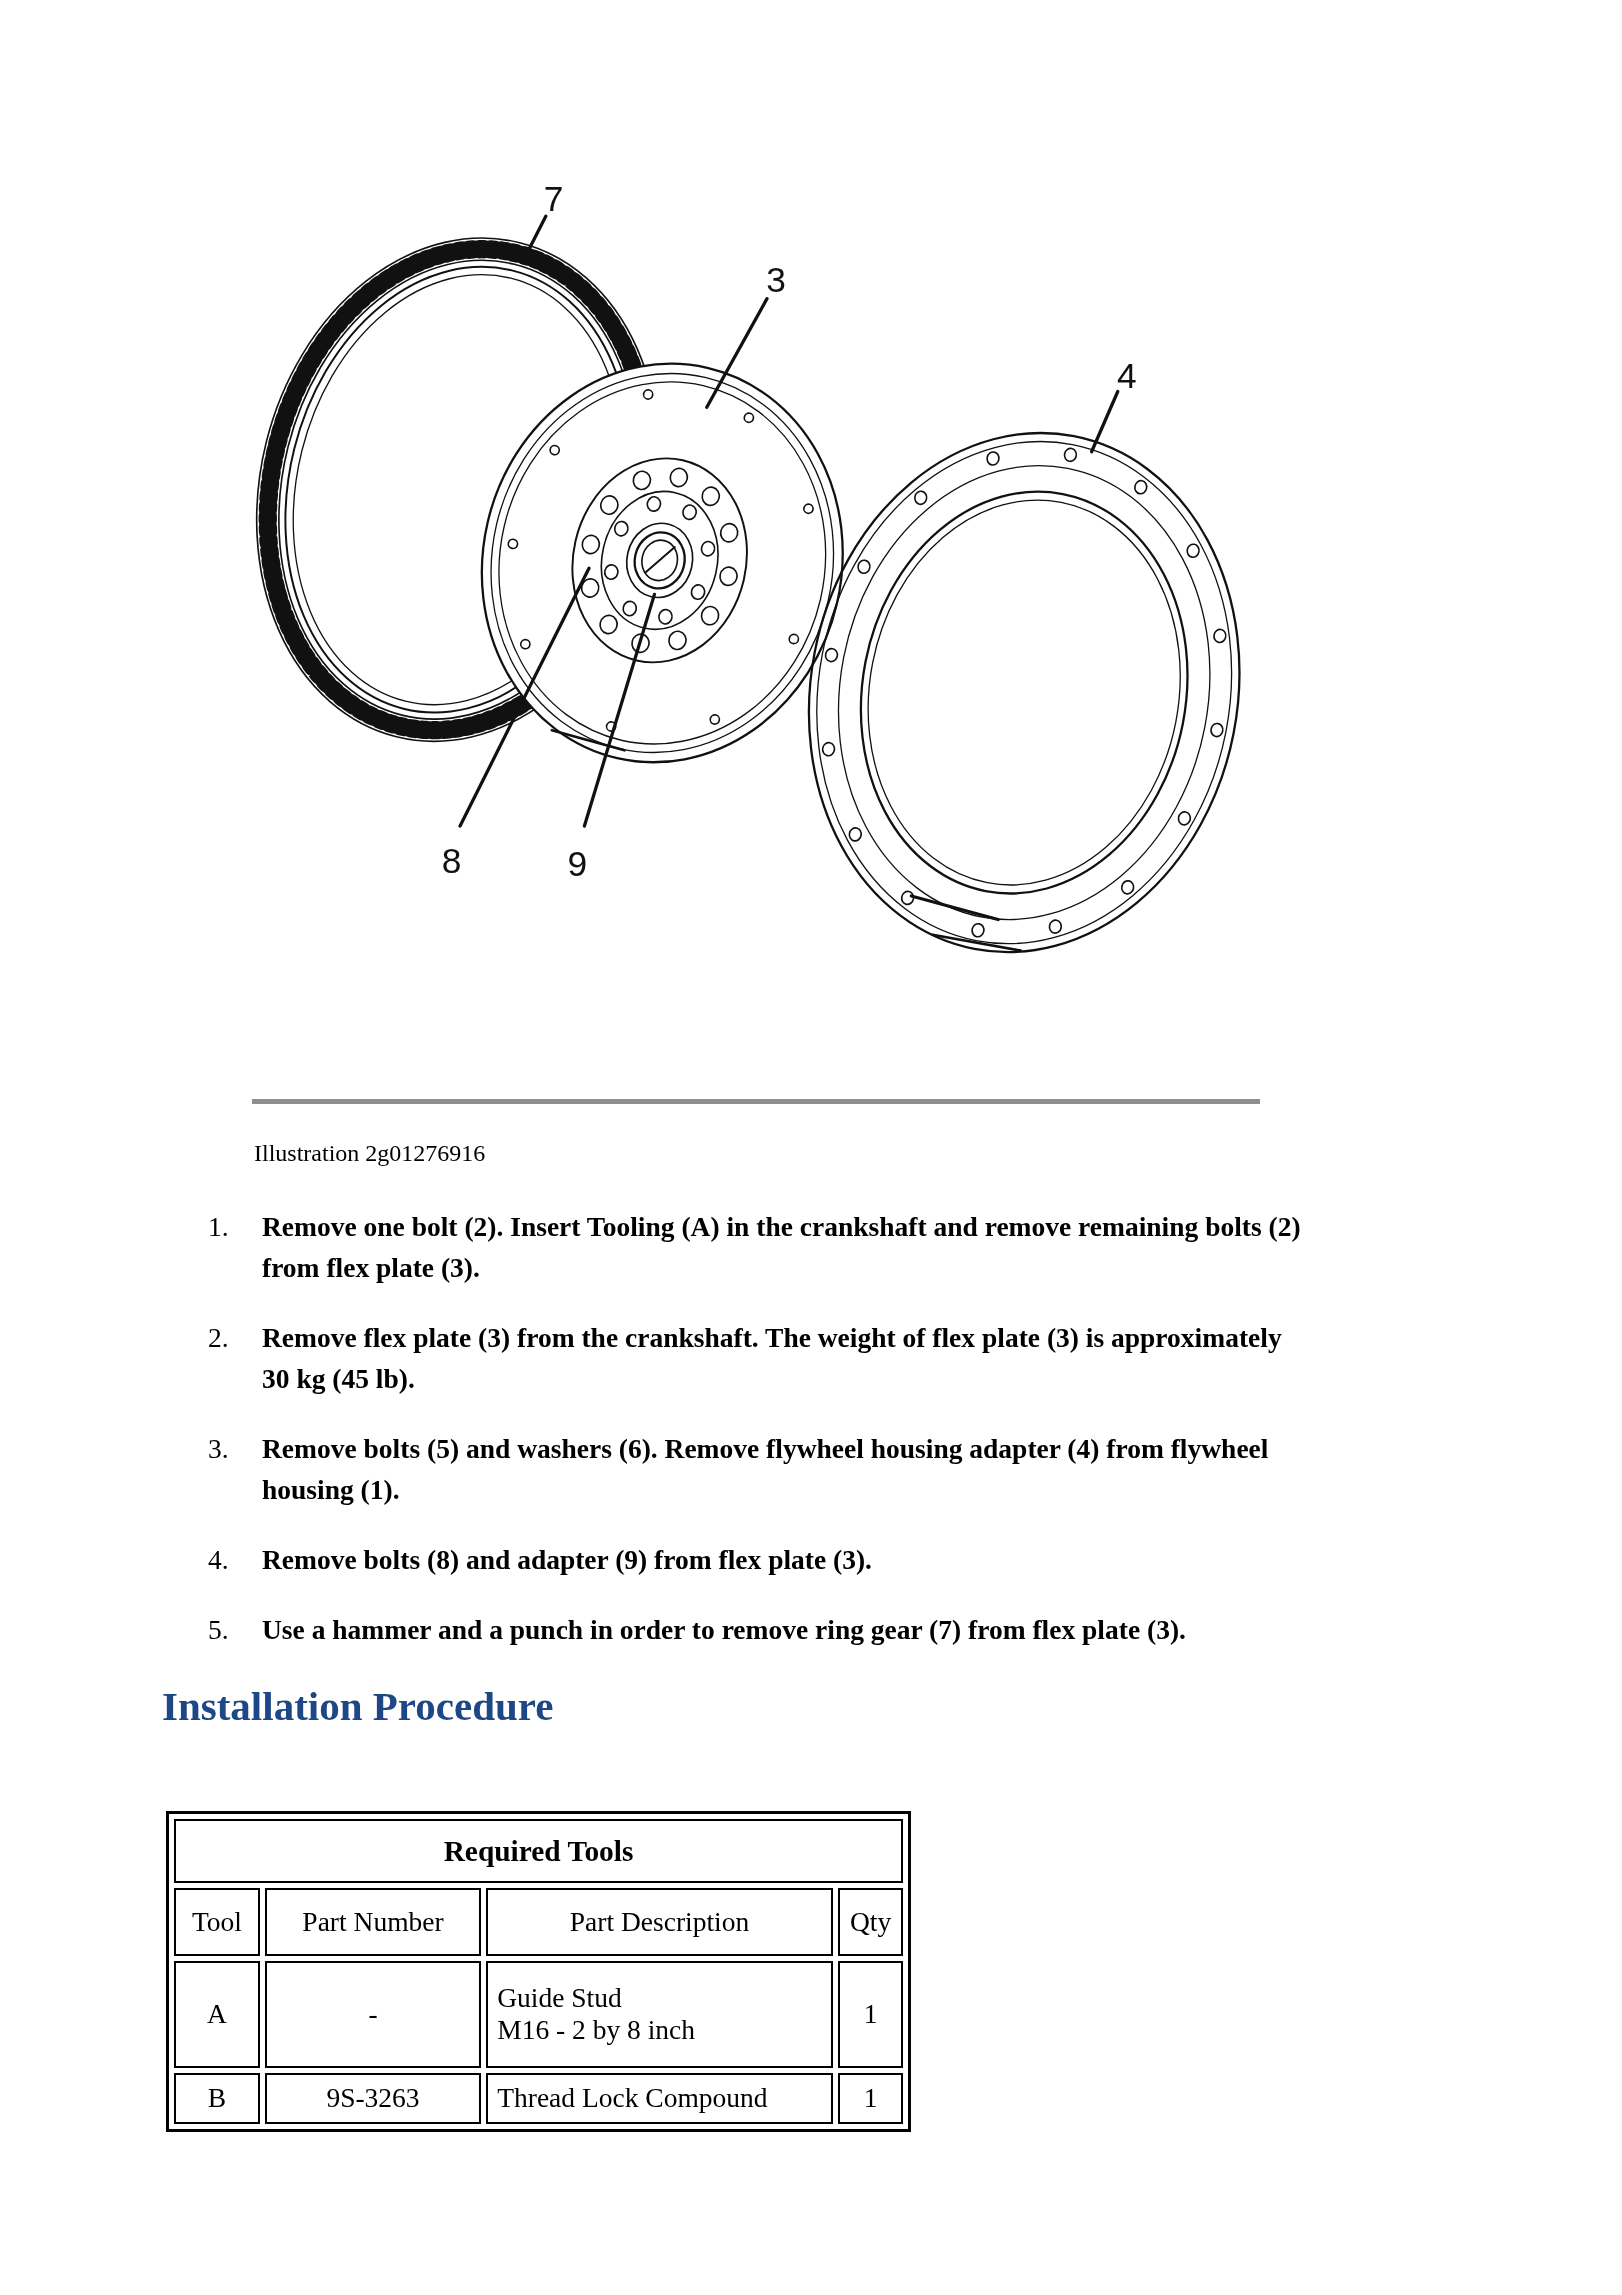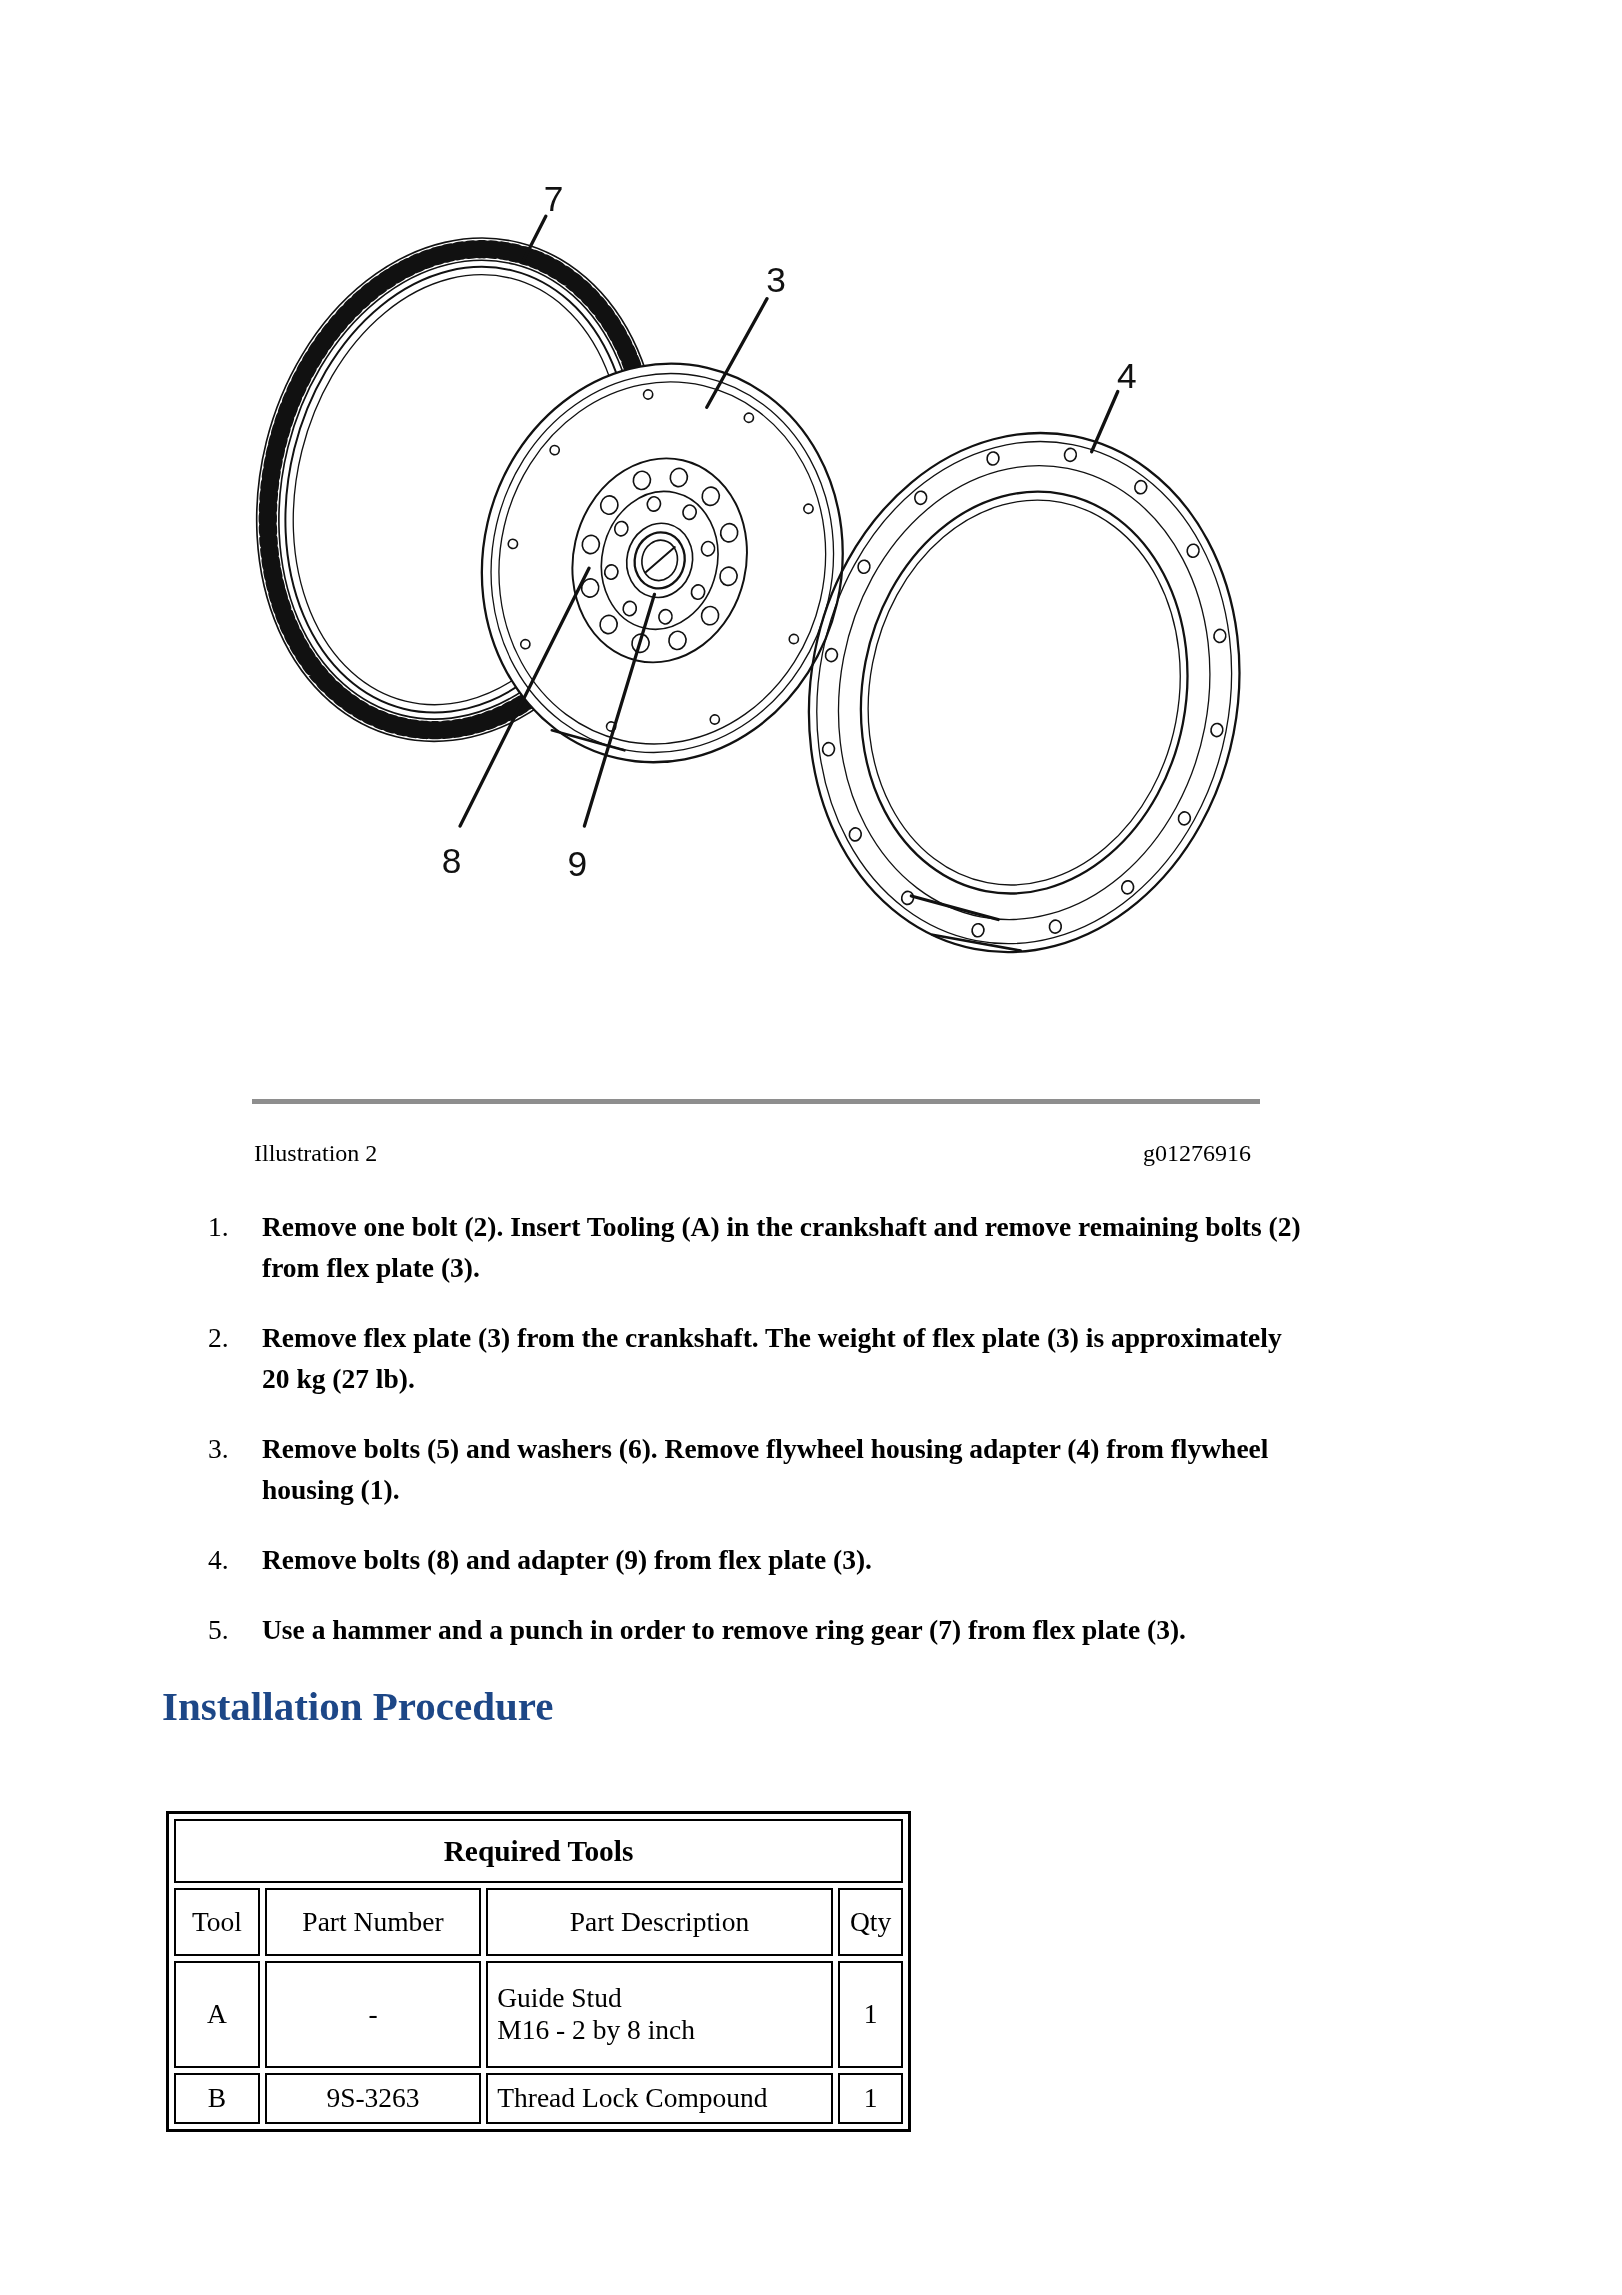--- a/index.html
+++ b/index.html
@@ -9,21 +9,21 @@
   }
   .diagram-svg{position:absolute; left:0; top:0;}
   .divider-rule{position:absolute; left:252px; top:1099px; width:1008px; height:4.6px; background:#8e8e8e;}
   .watermark{
     position:absolute; left:0; top:1090px; width:1623px; text-align:center;
     font-family:"Liberation Sans", sans-serif; font-size:86px; font-weight:400;
     color:#ee1111; letter-spacing:-1.3px; white-space:nowrap; z-index:1; line-height:1.2;
   }
   .caption-row{
     position:absolute; left:254px; top:1139px; width:997px; z-index:2;
-    display:flex; justify-content:space-between; font-size:24px; line-height:1.2;
+    display:flex; font-size:24px; line-height:1.2;
   }
   .steps{position:absolute; left:208px; top:1206px; width:1263px; font-size:27.5px; line-height:41px;}
   .step{display:flex; margin-bottom:29px;}
   .step-num{width:54px; flex:none;}
   .step-body{flex:1;font-weight:bold;}
   .section-heading{
     position:absolute; left:162px; top:1683px; font-size:41px; font-weight:bold;
     color:#1d4787; line-height:1.15;text-align:right;
   }
   .table-caption{position:absolute; left:166px; top:1772px; width:761px; text-align:center; font-size:27.5px;}
@@ -160,21 +160,21 @@
       <span class="step-num">1.</span>
       <span class="step-body">
         <span>Remove one bolt (2). Insert Tooling (A) in the crankshaft and remove remaining bolts (2)</span><br>
         <span>from flex plate (3).</span>
       </span>
     </div>
     <div class="step">
       <span class="step-num">2.</span>
       <span class="step-body">
         <span>Remove flex plate (3) from the crankshaft. The weight of flex plate (3) is approximately</span><br>
-        <span>20 kg (27 lb).</span>
+        <span>30 kg (45 lb).</span>
       </span>
     </div>
     <div class="step">
       <span class="step-num">3.</span>
       <span class="step-body">
         <span>Remove bolts (5) and washers (6). Remove flywheel housing adapter (4) from flywheel</span><br>
         <span>housing (1).</span>
       </span>
     </div>
     <div class="step">

